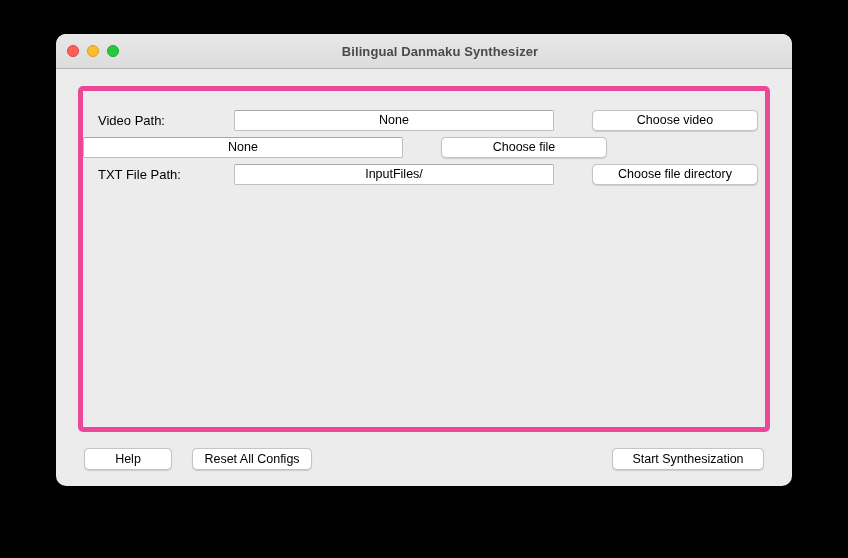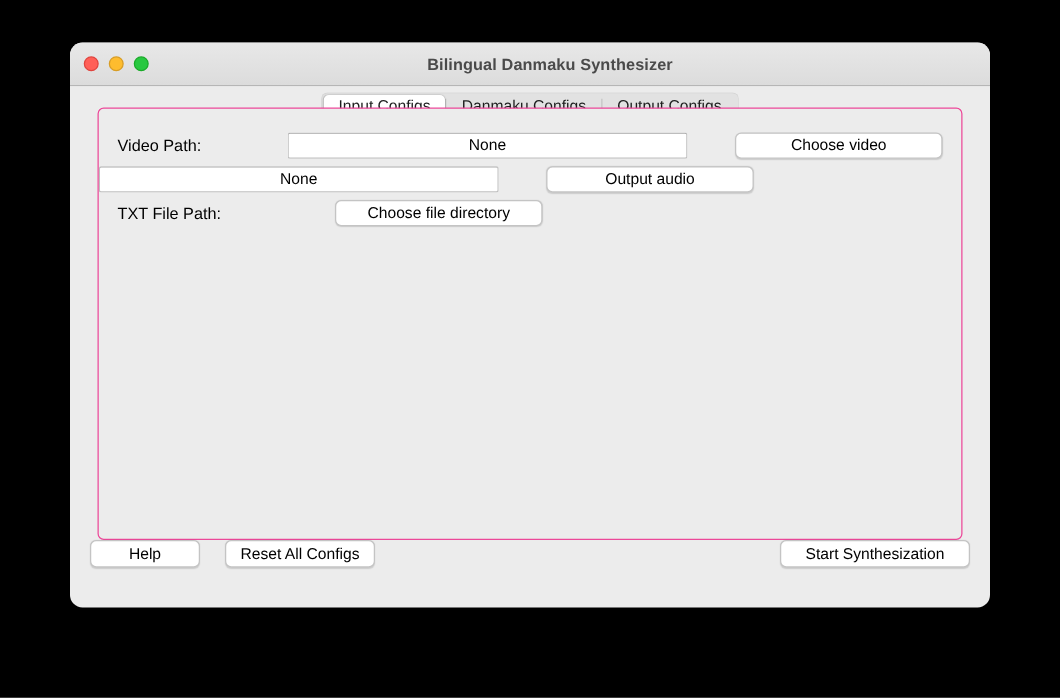--- a/index.html
+++ b/index.html
@@ -109,21 +109,21 @@
   }
 
   
   .panel {
     position: absolute;
     left: 22px;
     top: 52px;
     width: 692px;
     height: 346px;
     background: #ececec;
-    border: 1px solid #ec4899;
+    border: 5px solid #ec4899;
     border-radius: 5px;
   }
 
   .form-rows {
     padding: 16px 0 0 0;
   }
   .form-row {
     display: flex;
     align-items: center;
     height: 26px;
@@ -173,81 +173,67 @@
     align-items: center;
     justify-content: center;
   }
   .btn.choose { width: 166px; height: 21px; }
 
   
   .bottombar {
     position: absolute;
     left: 0;
     right: 0;
-    bottom: 16px;
+    bottom: 0;
     height: 54px;
     display: flex;
     align-items: center;
-    padding: 0 16px;
+    padding: 0 28px;
   }
   .btn.bottom { height: 22px; }
   .btn.help   { width: 88px; }
   .btn.reset  { width: 120px; margin-left: 20px; }
   .btn.start  { width: 152px; margin-left: auto; }
 </style>
 </head>
 <body>
 
 <div class="window">
 
   <div class="titlebar">
     <div class="traffic-lights">
       <span class="light close"></span>
       <span class="light min"></span>
       <span class="light max"></span>
     </div>
     <div class="window-title">Bilingual Danmaku Synthesizer</div>
   </div>
 
-  <div class="tabbar-area">
-    <div class="segmented">
-      <div class="seg-tab active">
-        <span>Input Configs</span>
-      </div>
-      <div class="seg-divider"></div>
-      <div class="seg-tab">
-        <span>Danmaku Configs</span>
-      </div>
-      <div class="seg-divider"></div>
-      <div class="seg-tab">
-        <span>Output Configs</span>
-      </div>
-    </div>
-  </div>
 
   <div class="panel">
     <div class="form-rows">
 
       <div class="form-row">
         <div class="row-label">Video Path:</div>
         <input class="row-input" type="text" value="None" style="">
         <div class="row-btn-wrap">
           <button class="btn choose">Choose video</button>
         </div>
       </div>
 
       <div class="form-row">
         <input class="row-input" type="text" value="None" style="">
         <div class="row-btn-wrap">
-          <button class="btn choose">Output audio</button>
+          <button class="btn choose">Choose file</button>
         </div>
       </div>
 
       <div class="form-row">
         <div class="row-label">TXT File Path:</div>
+        <input class="row-input" type="text" value="InputFiles/" style="">
         <div class="row-btn-wrap">
           <button class="btn choose">Choose file directory</button>
         </div>
       </div>
 
     </div>
   </div>
 
   <div class="bottombar">
     <button class="btn bottom help">Help</button>

